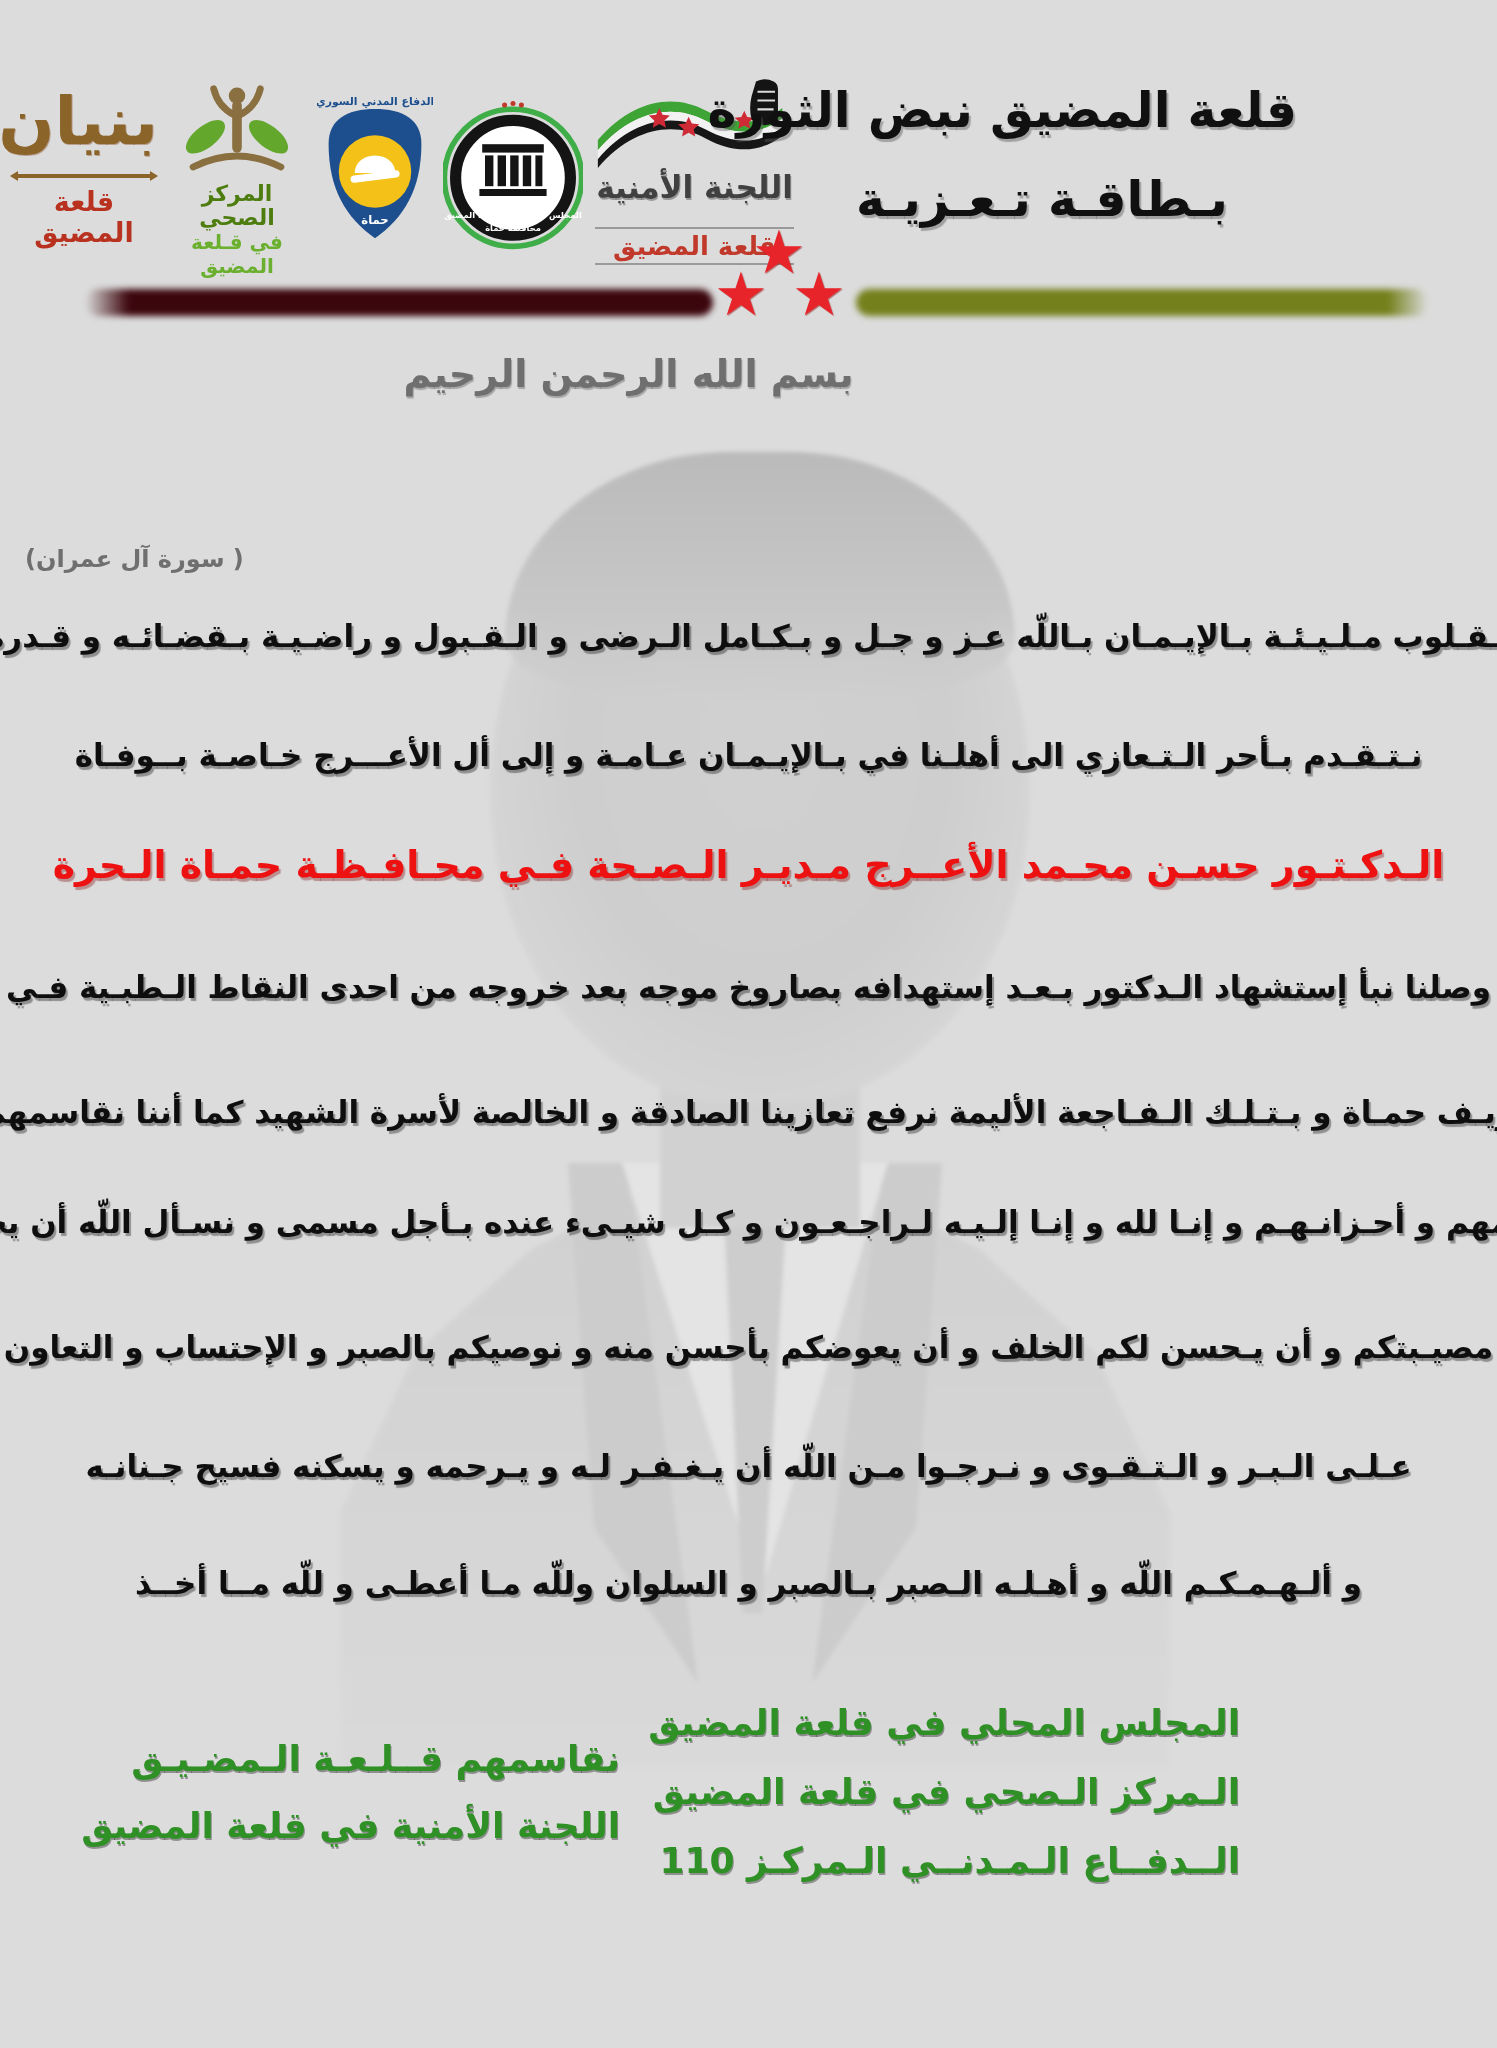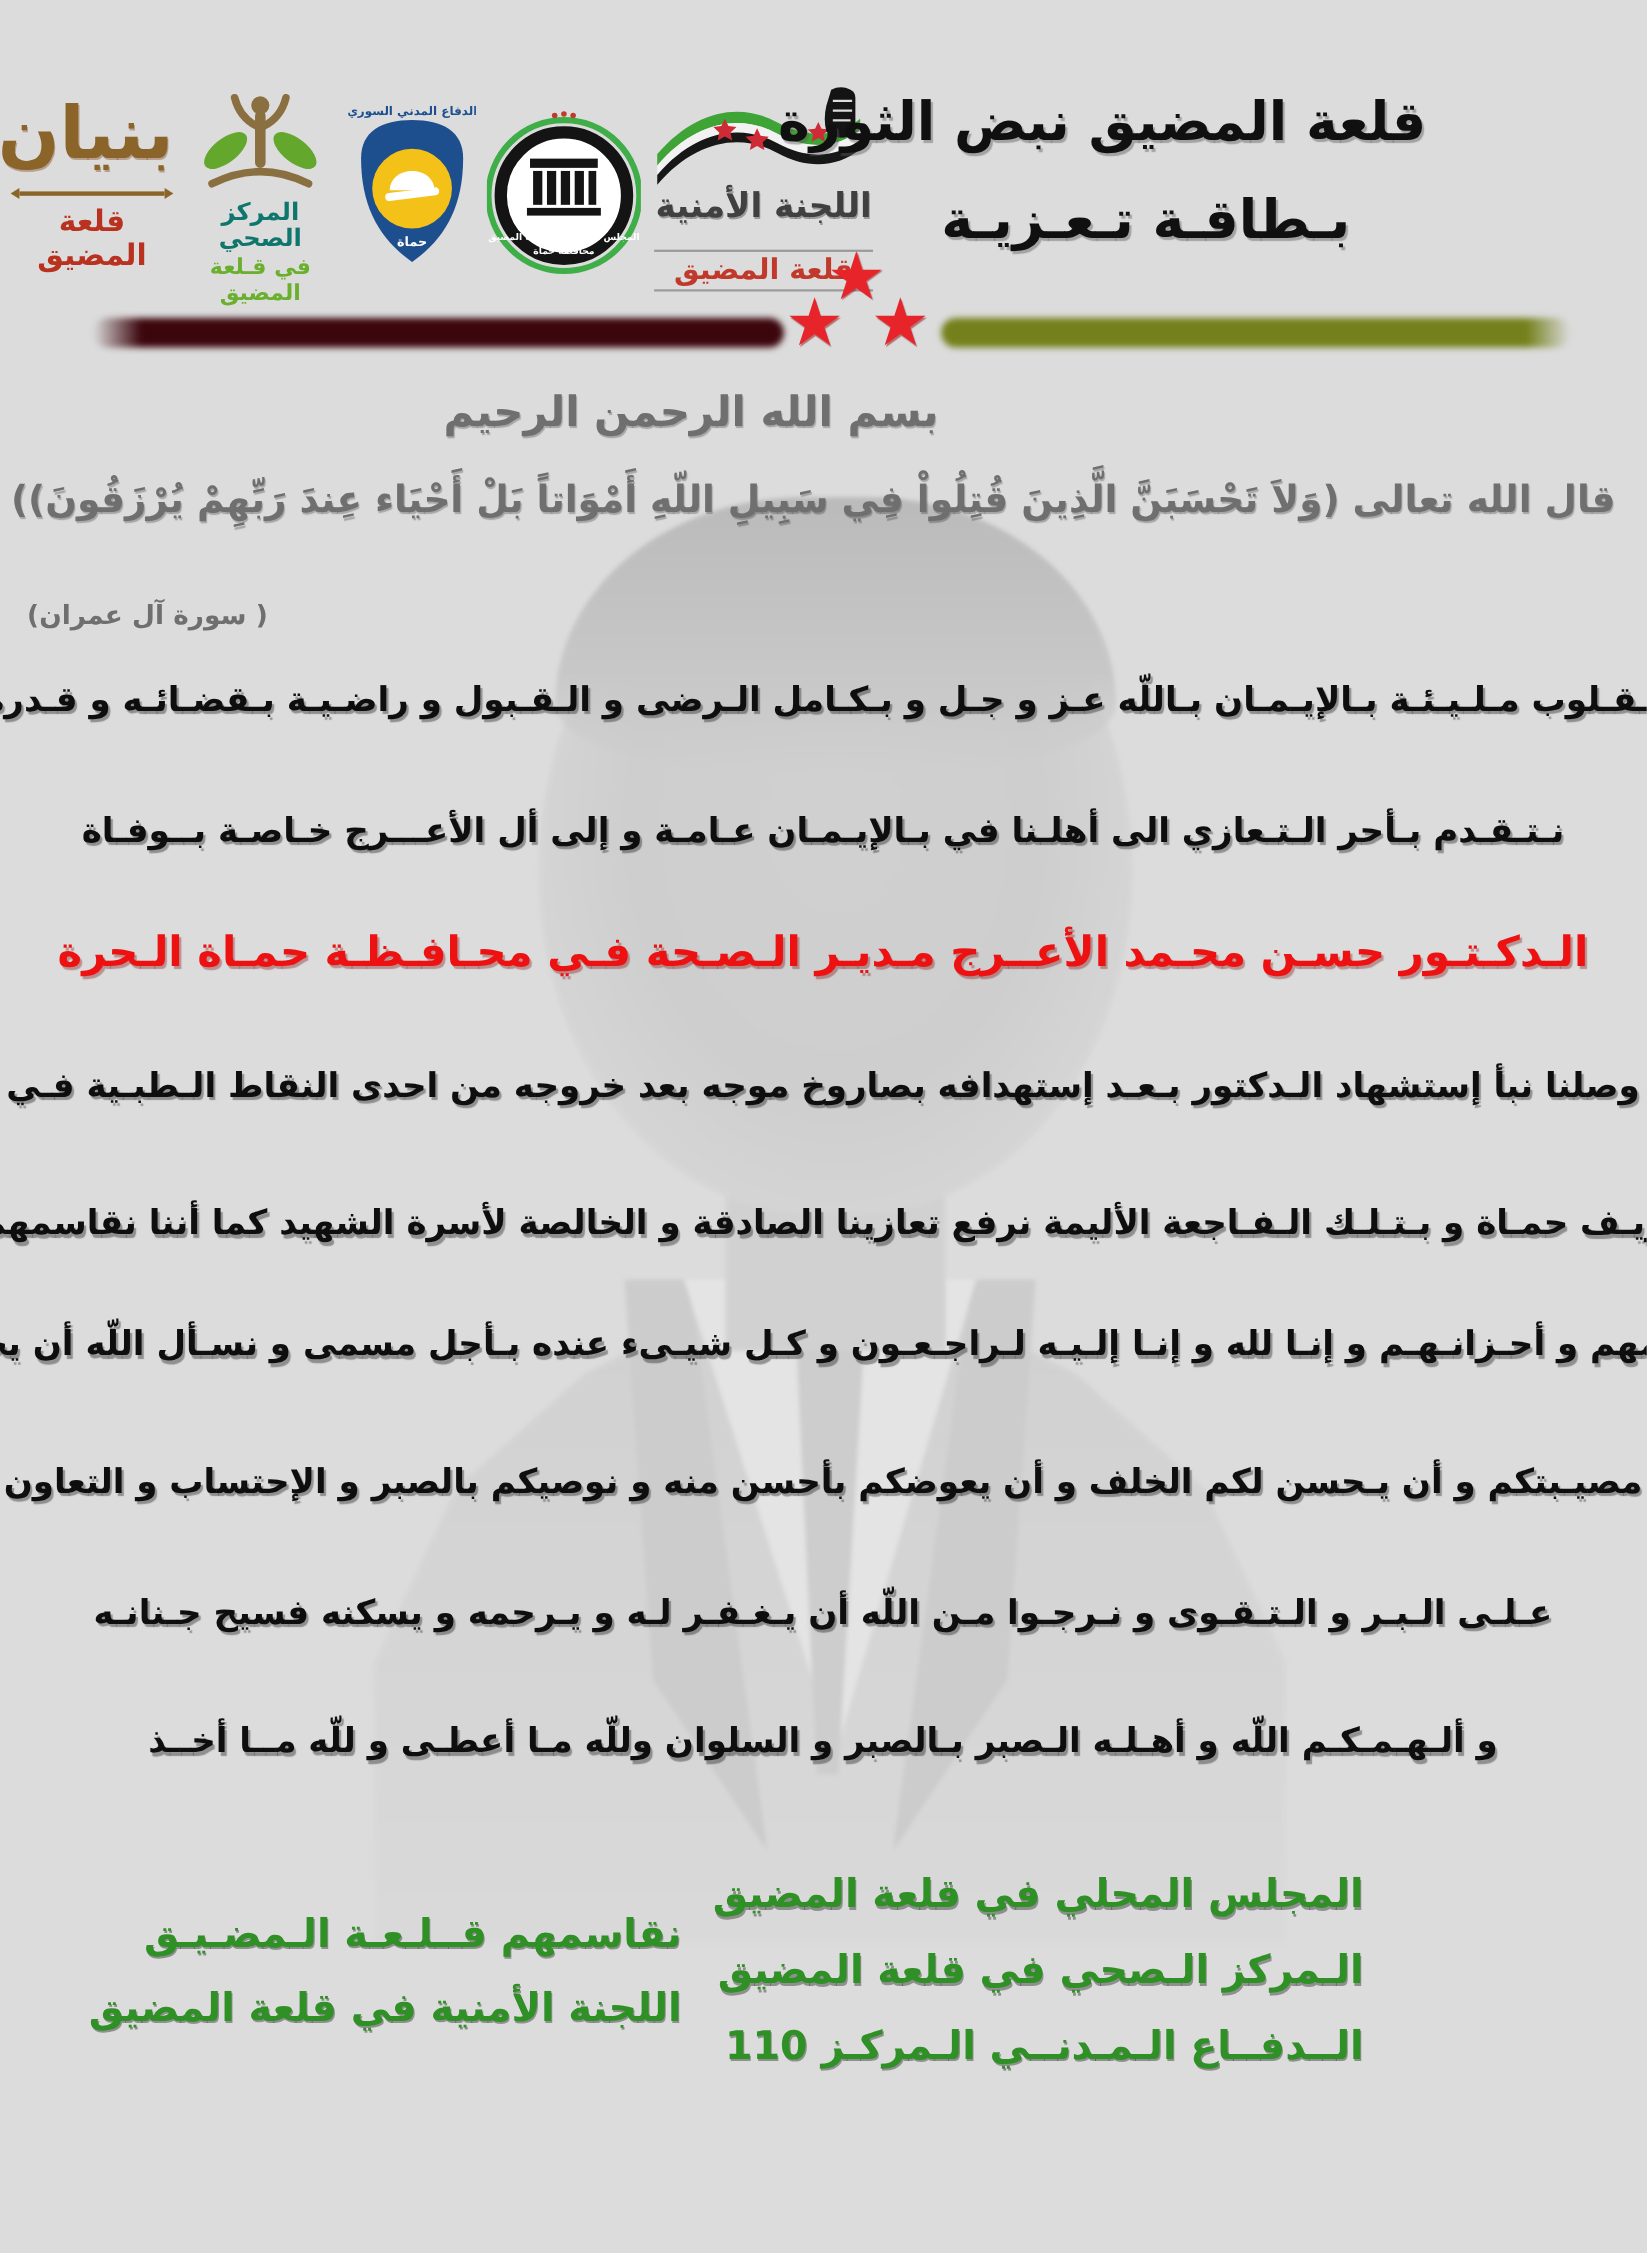--- a/index.html
+++ b/index.html
@@ -39,21 +39,21 @@
   .logo-bonyan{width:148px;margin-top:8px;}
   .bonyan-main{font-size:66px;font-weight:bold;color:#8a6428;line-height:1.4;
     text-shadow:1px 1px 0 rgba(130,70,30,.4);}
   .bonyan-divider{width:132px;height:4px;background:#8a6428;margin:6px auto 8px;position:relative;}
   .bonyan-divider::before,.bonyan-divider::after{content:"";position:absolute;top:-3px;width:0;height:0;
     border-top:5px solid transparent;border-bottom:5px solid transparent;}
   .bonyan-divider::before{left:-8px;border-right:8px solid #8a6428;}
   .bonyan-divider::after{right:-8px;border-left:8px solid #8a6428;}
   .bonyan-sub{font-size:27px;font-weight:bold;color:#b8321f;}
   .logo-health{width:142px;margin-top:14px;}
-  .hc-line1{font-size:22px;font-weight:bold;color:#0f766e;line-height:1.1;}
+  .hc-line1{font-size:22px;font-weight:bold;color:#4d7c0f;line-height:1.1;}
   .hc-line2{font-size:20px;font-weight:bold;color:#6aaf2d;}
   .logo-civil{width:118px;margin-top:22px;}
   .logo-council{width:142px;margin-top:28px;}
   .logo-security{width:205px;margin-top:10px;}
   .sec-main{font-size:31px;font-weight:bold;color:#404040;line-height:1.1;margin-top:-4px;
     text-shadow:1px 2px 0 rgba(0,0,0,.3);}
   .sec-sub{display:inline-block;font-size:26px;font-weight:bold;color:#c0392b;margin-top:4px;
     border-top:2px solid #9a9a9a;border-bottom:2px solid #9a9a9a;padding:2px 18px;}
 
   
@@ -190,21 +190,20 @@
     <div class="title-line title-line2">بـطاقـة تـعـزيـة</div>
   </div>
 
   <div class="band band-left"></div>
   <div class="band band-right"></div>
   <span class="star star-top">★</span>
   <span class="star star-bl">★</span>
   <span class="star star-br">★</span>
 
   <div class="basmala">بسم الله الرحمن الرحيم</div>
-  <div class="verse">قال الله تعالى (وَلاَ تَحْسَبَنَّ الَّذِينَ قُتِلُواْ فِي سَبِيلِ اللّهِ أَمْوَاتاً بَلْ أَحْيَاء عِندَ رَبِّهِمْ يُرْزَقُونَ))</div>
   <div class="attribution">( سورة آل عمران)</div>
 
   <div class="body-line" style="top:618px">بـقـلوب مـلـيـئـة بـالإيـمـان بـاللّه عـز و جـل و بـكـامل الـرضى و الـقـبول و راضـيـة بـقضـائـه و قـدره</div>
   <div class="body-line" style="top:737px">نـتـقـدم بـأحر الـتـعازي الى أهلـنا في بـالإيـمـان عـامـة و إلى أل الأعـــرج خـاصـة بــوفـاة</div>
   <div class="body-line red" style="top:843px">الـدكـتـور حسـن محـمد الأعــرج مـديـر الـصـحة فـي محـافـظـة حمـاة الـحرة</div>
   <div class="body-line" style="top:969px">وصلنا نبأ إستشهاد الـدكتور بـعـد إستهدافه بصاروخ موجه بعد خروجه من احدى النقاط الـطبـية فـي</div>
   <div class="body-line" style="top:1094px">ريـف حمـاة و بـتـلـك الـفـاجعة الأليمة نرفع تعازينا الصادقة و الخالصة لأسرة الشهيد كما أننا نقاسمهم</div>
   <div class="body-line" style="top:1204px">ألامهم و أحـزانـهـم و إنـا لله و إنـا إلـيـه لـراجـعـون و كـل شيـىء عنده بـأجل مسمى و نسـأل اللّه أن يجبر</div>
   <div class="body-line" style="top:1329px">مصيـبتكم و أن يـحسن لكم الخلف و أن يعوضكم بأحسن منه و نوصيكم بالصبر و الإحتساب و التعاون</div>
   <div class="body-line" style="top:1448px">عـلـى الـبـر و الـتـقـوى و نـرجـوا مـن اللّه أن يـغـفـر لـه و يـرحمه و يسكنه فسيح جـنانـه</div>

